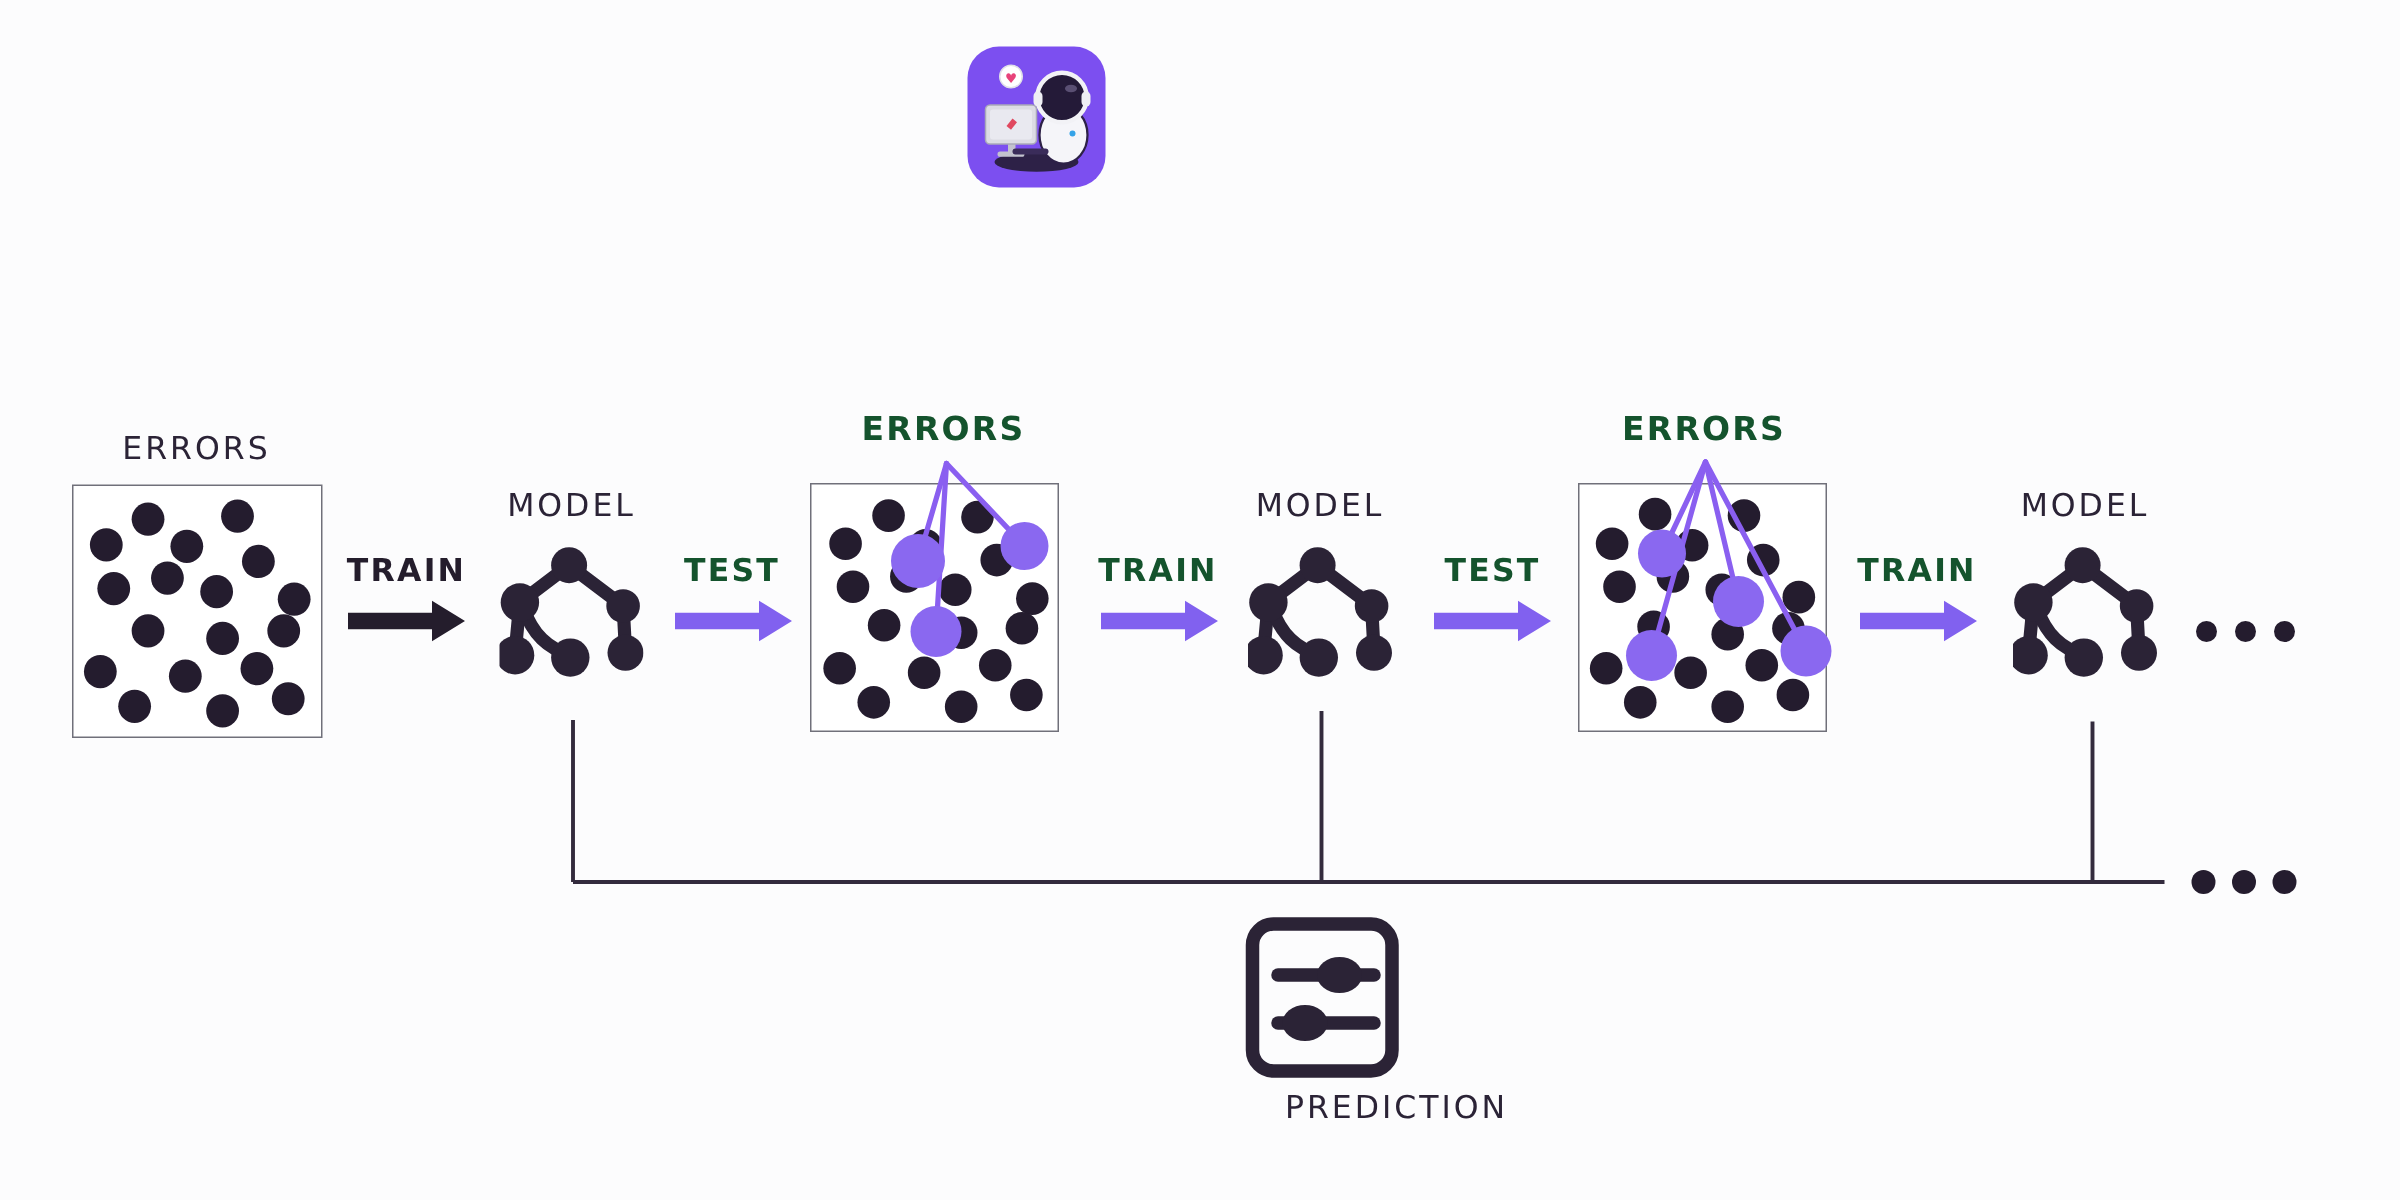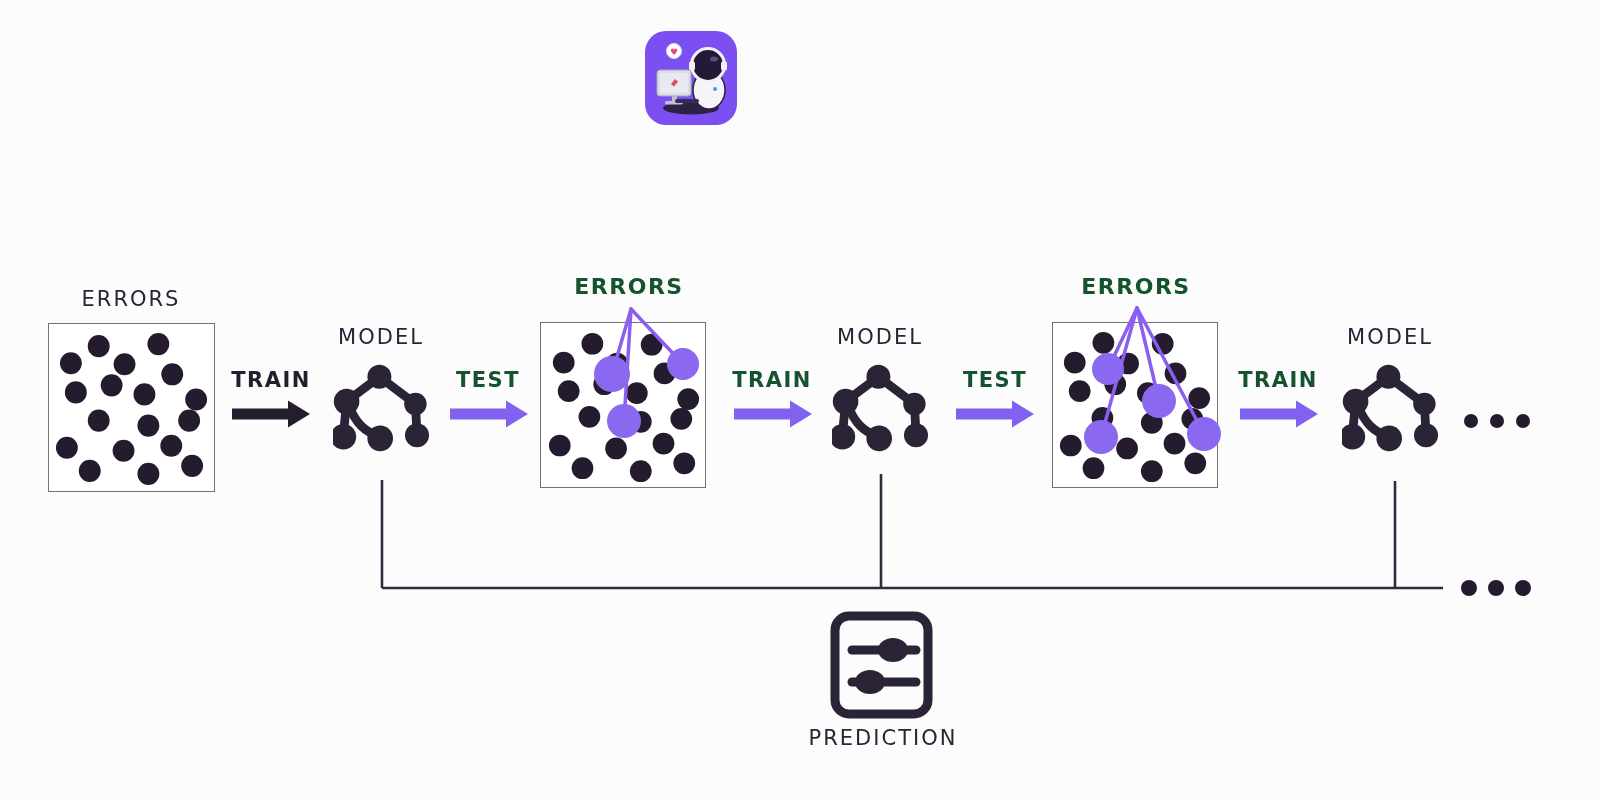--- a/index.html
+++ b/index.html
@@ -59,21 +59,21 @@
   <div class="dlabel" style="left:381px;top:325px;">MODEL</div>
   <div class="dlabel" style="left:880px;top:325px;">MODEL</div>
   <div class="dlabel" style="left:1390px;top:325px;">MODEL</div>
   <div class="dlabel dark-strong" style="left:271px;top:368px;">TRAIN</div>
   <div class="dlabel purple" style="left:488px;top:368px;">TEST</div>
   <div class="dlabel purple" style="left:772px;top:368px;">TRAIN</div>
   <div class="dlabel purple" style="left:995px;top:368px;">TEST</div>
   <div class="dlabel purple" style="left:1278px;top:368px;">TRAIN</div>
   <div class="dlabel purple" style="left:629px;top:274px;font-size:22px;">ERRORS</div>
   <div class="dlabel purple" style="left:1136px;top:274px;font-size:22px;">ERRORS</div>
-  <div class="dlabel" style="left:883px;top:726px;">PREDICTION</div>
+  <div class="dlabel" style="left:931px;top:726px;">PREDICTION</div>
 
   <div class="box" style="left:48px;top:323px;width:167px;height:169px;">
     <svg viewBox="0 0 166 166" preserveAspectRatio="none">
         <circle cx="50" cy="22" r="11" fill="#241c2e"></circle>
         <circle cx="110" cy="20" r="11" fill="#241c2e"></circle>
         <circle cx="22" cy="39" r="11" fill="#241c2e"></circle>
         <circle cx="76" cy="40" r="11" fill="#241c2e"></circle>
         <circle cx="124" cy="50" r="11" fill="#241c2e"></circle>
         <circle cx="148" cy="75" r="11" fill="#241c2e"></circle>
         <circle cx="27" cy="68" r="11" fill="#241c2e"></circle>

